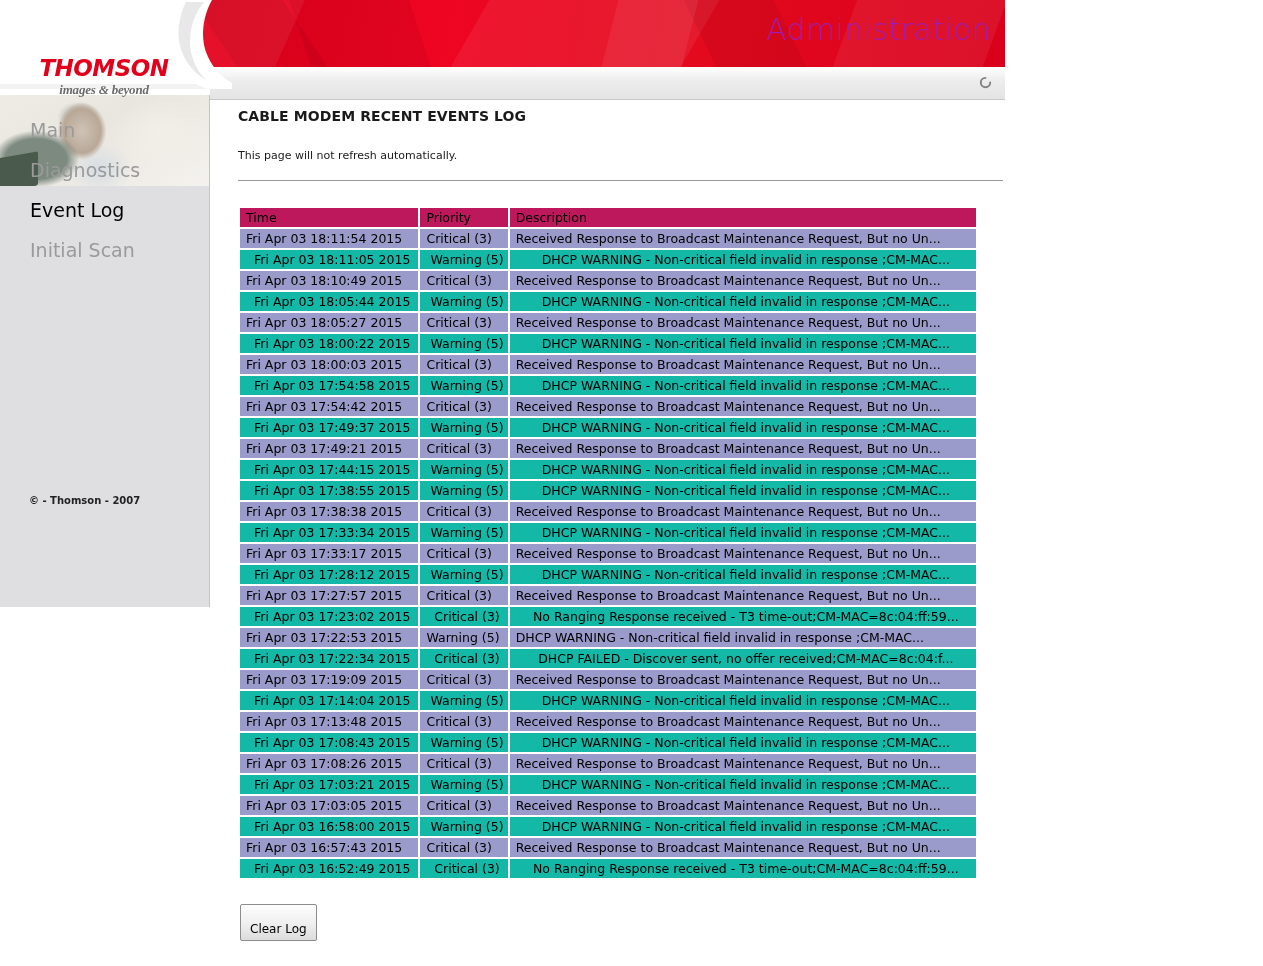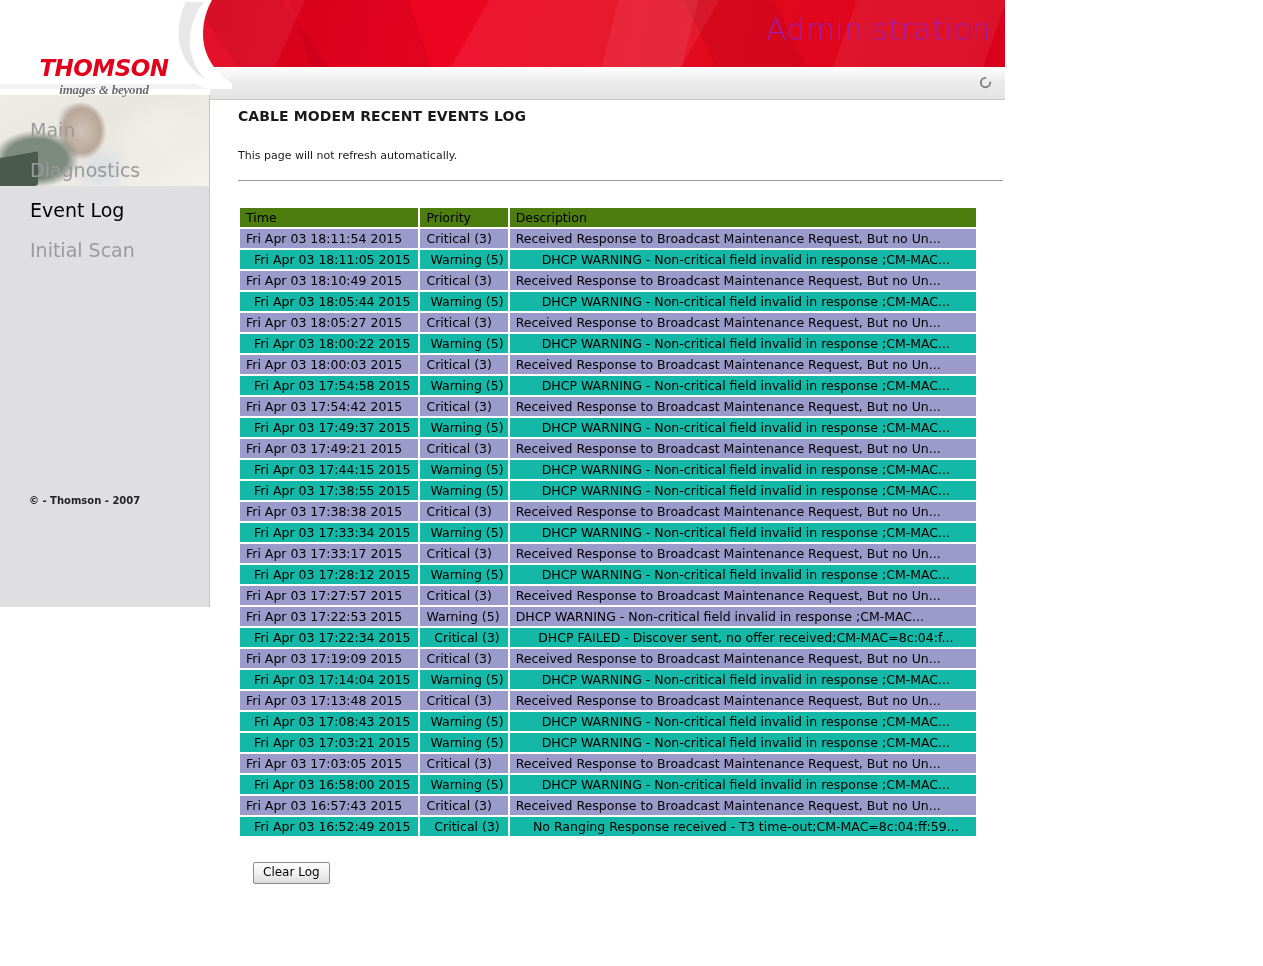--- a/index.html
+++ b/index.html
@@ -204,21 +204,21 @@
   #log-table {
     margin-top: 25px;
     border-collapse: separate;
     border-spacing: 2px 2px;
     width: 740px;
     table-layout: fixed;
     font-family: "DejaVu Sans", sans-serif;
     font-size: 12.5px;
   }
   #log-table th {
-    background: #4d7c0f;
+    background: #be185d;
     color: #000000;
     font-weight: normal;
     text-align: left;
     padding: 2px 0 2px 6px;
     height: 15px;
     line-height: 15px;
   }
   #log-table td {
     padding: 1px 0 1px 6px;
     height: 17px;
@@ -230,28 +230,28 @@
   tr.even td { background: #9a9acb; }
   tr.odd  td { background: #14b8a6; text-align: center; }
 
   .col-time  { width: 176px; }
   .col-prio  { width: 86px; }
   .col-desc  { width: 460px; }
 
   
   #clear-log-button {
     margin-top: 24px;
-    margin-left: 15px;
+    margin-left: 2px;
     font-family: "DejaVu Sans", sans-serif;
     font-size: 12px;
     color: #000000;
     background: linear-gradient(180deg, #fdfdfd 0%, #f0f0f0 50%, #dcdcdc 100%);
     border: 1px solid #8c8c8c;
     border-radius: 2px;
-    padding: 2px 9px 4px 9px;
+    padding: 17px 9px 4px 9px;
     cursor: pointer;
   }
 </style>
 </head>
 <body>
 
 <div id="header">
   <div id="header-red">
     <div class="facet" id="f1"></div>
     <div class="facet dark" id="f2"></div>
@@ -395,20 +395,25 @@
         <tr class="odd">
           <td>Fri Apr 03 17:28:12 2015</td>
           <td>Warning (5)</td>
           <td>DHCP WARNING - Non-critical field invalid in response ;CM-MAC...</td>
         </tr>
         <tr class="even">
           <td>Fri Apr 03 17:27:57 2015</td>
           <td>Critical (3)</td>
           <td>Received Response to Broadcast Maintenance Request, But no Un...</td>
         </tr>
+        <tr class="odd">
+          <td>Fri Apr 03 17:23:02 2015</td>
+          <td>Critical (3)</td>
+          <td>No Ranging Response received - T3 time-out;CM-MAC=8c:04:ff:59...</td>
+        </tr>
         <tr class="even">
           <td>Fri Apr 03 17:22:53 2015</td>
           <td>Warning (5)</td>
           <td>DHCP WARNING - Non-critical field invalid in response ;CM-MAC...</td>
         </tr>
         <tr class="odd">
           <td>Fri Apr 03 17:22:34 2015</td>
           <td>Critical (3)</td>
           <td>DHCP FAILED - Discover sent, no offer received;CM-MAC=8c:04:f...</td>
         </tr>
@@ -424,20 +429,25 @@
         </tr>
         <tr class="even">
           <td>Fri Apr 03 17:13:48 2015</td>
           <td>Critical (3)</td>
           <td>Received Response to Broadcast Maintenance Request, But no Un...</td>
         </tr>
         <tr class="odd">
           <td>Fri Apr 03 17:08:43 2015</td>
           <td>Warning (5)</td>
           <td>DHCP WARNING - Non-critical field invalid in response ;CM-MAC...</td>
+        </tr>
+        <tr class="even">
+          <td>Fri Apr 03 17:08:26 2015</td>
+          <td>Critical (3)</td>
+          <td>Received Response to Broadcast Maintenance Request, But no Un...</td>
         </tr>
         <tr class="odd">
           <td>Fri Apr 03 17:03:21 2015</td>
           <td>Warning (5)</td>
           <td>DHCP WARNING - Non-critical field invalid in response ;CM-MAC...</td>
         </tr>
         <tr class="even">
           <td>Fri Apr 03 17:03:05 2015</td>
           <td>Critical (3)</td>
           <td>Received Response to Broadcast Maintenance Request, But no Un...</td>

